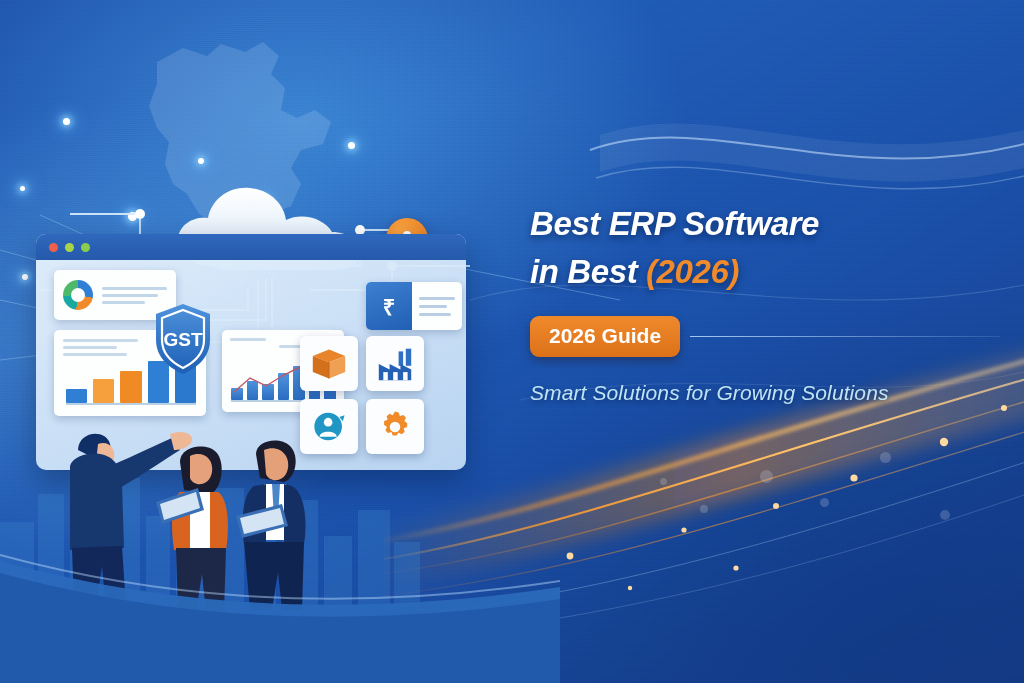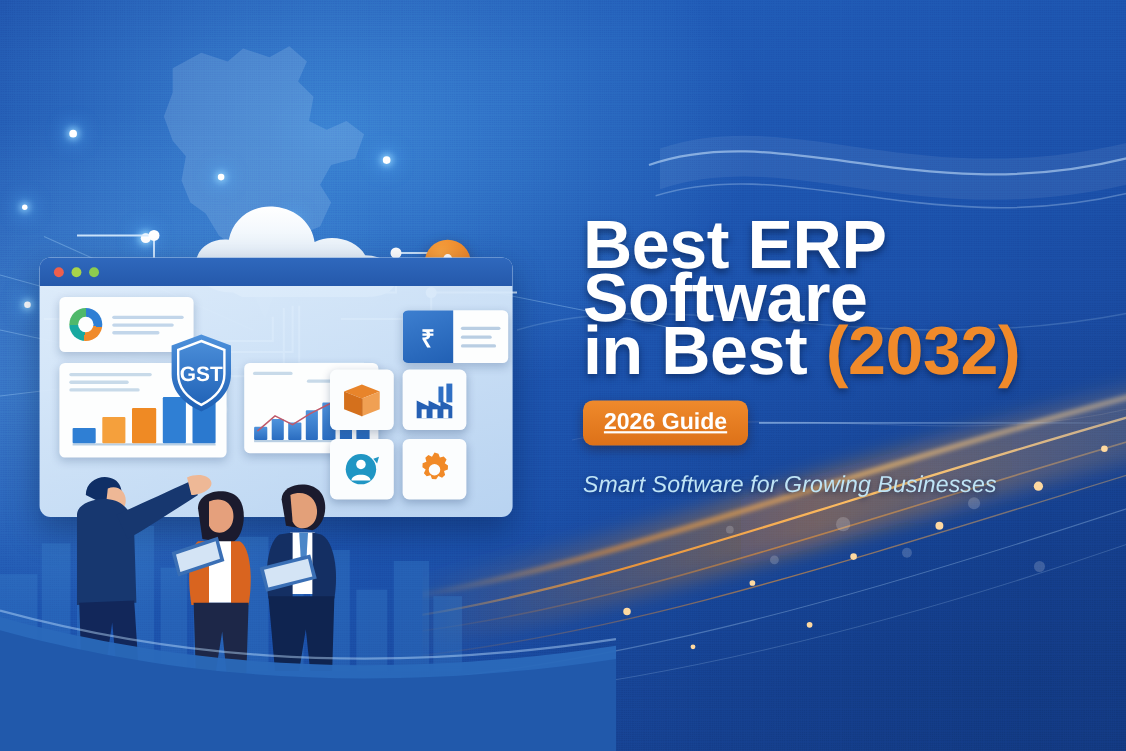--- a/index.html
+++ b/index.html
@@ -79,26 +79,26 @@
   .user-badge{position:absolute;left:386px;top:218px;width:42px;height:42px;border-radius:50%;
     background:radial-gradient(circle at 35% 28%,#fba43f,#e8761a);
     box-shadow:0 4px 12px rgba(60,20,0,.35);display:flex;align-items:center;justify-content:center;}
 
   .people{position:absolute;left:40px;top:398px;width:300px;height:220px;}
   .skyline{position:absolute;left:0;top:430px;width:420px;height:180px;opacity:.30;}
   .bottomwave{position:absolute;left:0;bottom:0;width:560px;height:180px;}
 
   
   .textblock{position:absolute;left:530px;top:200px;width:470px;}
-  .headline{font-size:62px;line-height:48px;font-weight:bold;color:#ffffff;letter-spacing:-.4px;
-    text-shadow:0 3px 7px rgba(3,22,60,.55);}
+  .headline{font-size:33px;line-height:48px;font-weight:bold;color:#ffffff;letter-spacing:-.4px;
+    text-shadow:0 3px 7px rgba(3,22,60,.55);font-style:italic;}
   .headline .year{color:#f08a2a;}
   .badge-row{display:flex;align-items:center;margin-top:20px;}
   .guide-badge{background:linear-gradient(180deg,#ef8a2c,#dd7118);color:#fff;font-size:21px;font-weight:bold;
-    padding:8px 19px 9px;border-radius:9px;box-shadow:0 4px 10px rgba(40,12,0,.33);white-space:nowrap;text-decoration:underline;}
+    padding:8px 19px 9px;border-radius:9px;box-shadow:0 4px 10px rgba(40,12,0,.33);white-space:nowrap;}
   .divider{flex:1;height:1px;margin-left:10px;
     background:linear-gradient(90deg,rgba(190,222,255,.85),rgba(190,222,255,.12));}
   .tagline{margin-top:24px;font-size:21px;font-style:italic;color:#bfe4f6;letter-spacing:.1px;
     text-shadow:0 2px 5px rgba(3,22,60,.5);}
 </style>
 </head>
 <body>
 
 <div class="banner">
 
@@ -376,23 +376,23 @@
       <path d="M0 70 C140 108 320 132 560 96 L560 180 L0 180 Z" fill="#2159ab"></path>
       <path d="M0 52 C140 90 320 114 560 78" stroke="rgba(190,225,255,.45)" stroke-width="2" fill="none"></path>
     </svg>
   </div>
 
   <div class="textblock">
     <div class="headline">
       <div>Best ERP Software</div>
       <div>
         <span>in Best</span>
-        <span class="year">(2032)</span>
+        <span class="year">(2026)</span>
       </div>
     </div>
     <div class="badge-row">
       <span class="guide-badge">2026 Guide</span>
       <span class="divider"></span>
     </div>
-    <div class="tagline">Smart Software for Growing Businesses</div>
+    <div class="tagline">Smart Solutions for Growing Solutions</div>
   </div>
 
 </div>
 
 </body></html>

